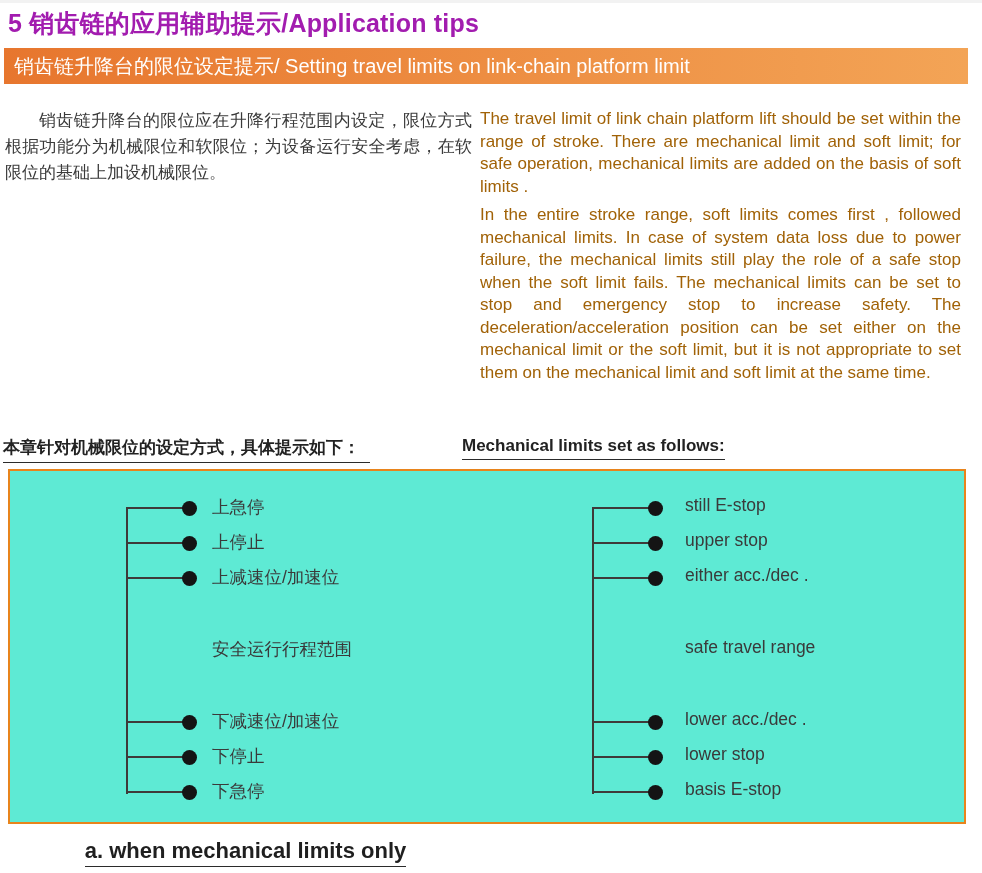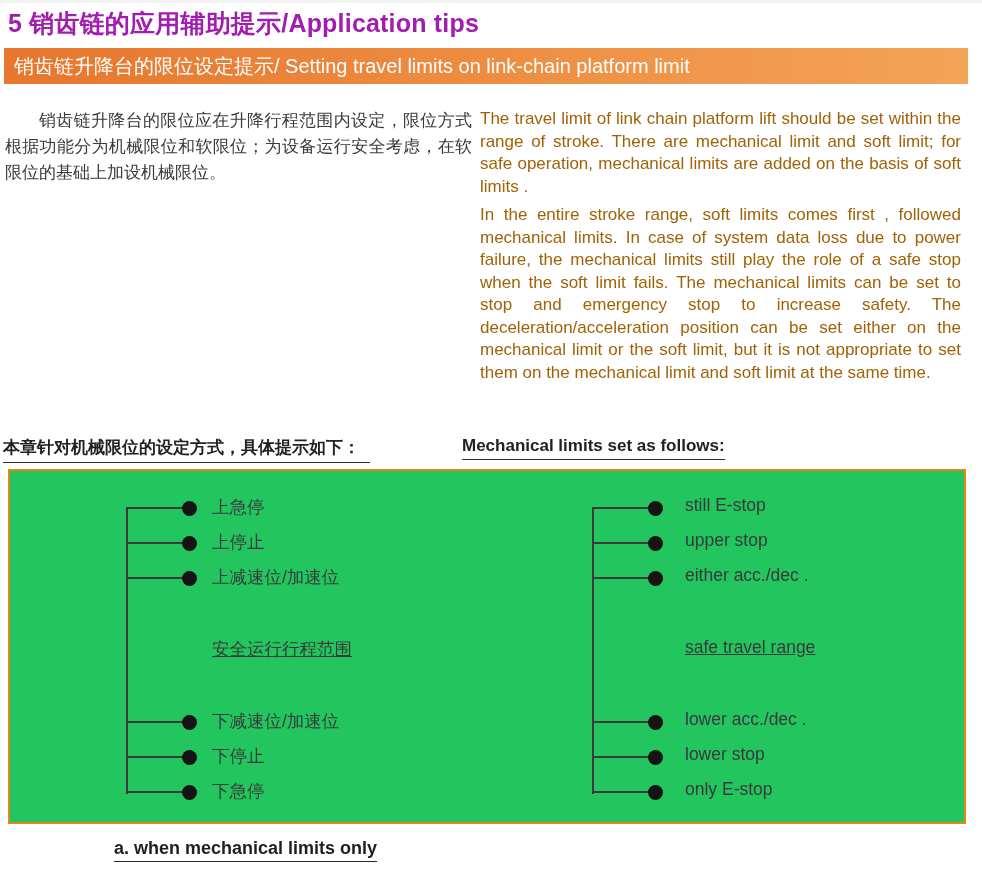--- a/index.html
+++ b/index.html
@@ -33,42 +33,42 @@
 
   .subhead {
     position:absolute; top:436px; font-size:17px; font-weight:bold; color:#222222;
     border-bottom:1.5px solid #2b2b2b; padding-bottom:3px; white-space:nowrap;
   }
   .subhead.zh { left:3px; padding-right:10px;font-family:Liberation Serif, serif; }
   .subhead.en { left:462px; }
 
   .diagram-box {
     position:absolute; top:469px; left:8px; width:958px; height:355px;
-    border:2px solid #e8841c; background:#22c55e;
+    border:2px solid #e8841c; background:#5eead4;
   }
   .tree { position:absolute; top:0; height:100%; }
   .tree-left  { left:116px; }
   .tree-right { left:582px; }
   .vline { position:absolute; left:0; top:36px; width:2px; height:287px; background:#3e3a39; }
   .trow  { position:absolute; left:0; height:0; }
   .hline { position:absolute; left:0; top:-1px; width:64px; height:2px; background:#3e3a39; }
   .dot   { position:absolute; left:56px; top:-7px; width:15px; height:15px; border-radius:50%; background:#141414; }
   .tlabel{ position:absolute; top:-13px; font-size:17.5px; color:#3a3a3a; white-space:nowrap; }
   .tree-left  .tlabel { left:86px; }
   .tree-right .tlabel { left:93px; }
-  .range-row .tlabel { top:-13px;text-decoration:underline; }
+  .range-row .tlabel { top:-13px; }
 
   .captions { position:absolute; top:838px; left:0; width:982px; display:flex; }
   .caption-cell { width:50%; text-align:center; }
   .caption {
     display:inline-block; font-weight:bold; color:#1f1f1f;
     border-bottom:1.5px solid #2b2b2b; padding-bottom:2px; white-space:nowrap;
   }
   .caption.zh { font-size:17px; }
-  .caption.en { font-size:18px; }
+  .caption.en { font-size:22px; }
 </style>
 </head>
 <body>
 
 <div class="page">
   <div class="top-edge"></div>
 
   <h1 class="doc-title">5 销齿链的应用辅助提示/Application tips</h1>
 
   <div class="banner">
@@ -159,21 +159,21 @@
         <span class="tlabel">lower acc./dec .</span>
       </div>
       <div class="trow" style="top:286px">
         <span class="hline"></span>
         <span class="dot"></span>
         <span class="tlabel">lower stop</span>
       </div>
       <div class="trow" style="top:321px">
         <span class="hline"></span>
         <span class="dot"></span>
-        <span class="tlabel">only E-stop</span>
+        <span class="tlabel">basis E-stop</span>
       </div>
     </div>
 
   </div>
 
   <div class="captions">
     <div class="caption-cell">
       <span class="caption en">a. when mechanical limits only</span>
     </div>
   </div>

